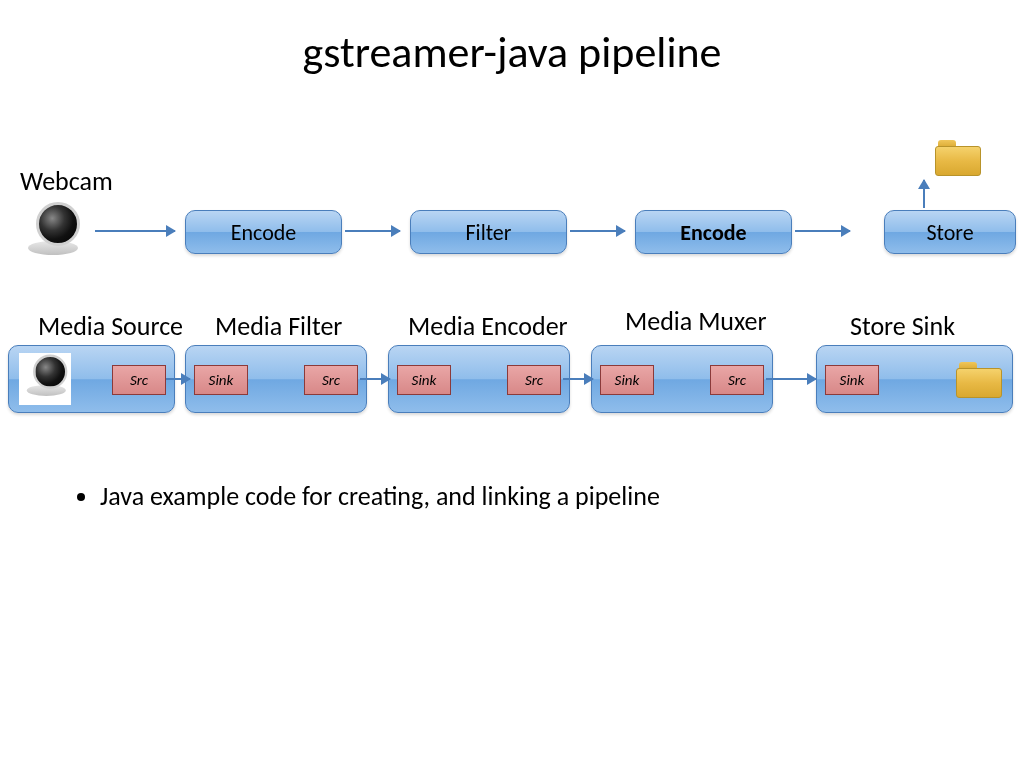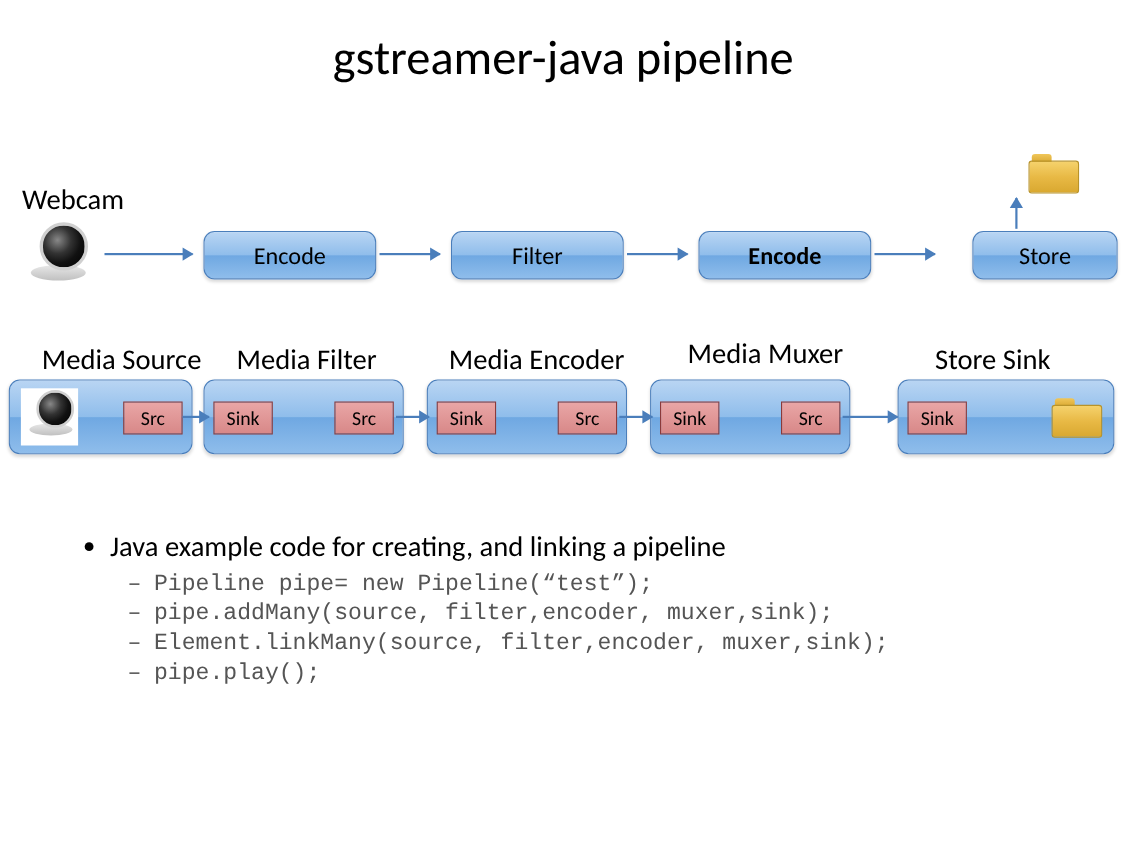--- a/index.html
+++ b/index.html
@@ -48,23 +48,24 @@
   }
   .pad {
     position: absolute;
     width: 52px;
     height: 28px;
     background: linear-gradient(to bottom, #e9a6a6 0%, #d88888 100%);
     border: 1px solid #8b3a3a;
     display: flex;
     align-items: center;
     justify-content: center;
-    font-size: 18px;
+    font-size: 15px;
     color: #000;
     top: 19px;
+    font-style: italic;
   }
   .pad.sink-pad { left: 8px; }
   .pad.src-pad { right: 8px; }
   .arrow {
     position: absolute;
     height: 2px;
     background: #4a7ebb;
   }
   .arrow::after {
     content: '';
@@ -135,20 +136,21 @@
     height: 28px;
     background: linear-gradient(to bottom, #f5d26c 0%, #e8b945 50%, #d9a830 100%);
     border-radius: 3px;
     border: 1px solid #b8932a;
   }
   .bullets {
     position: absolute;
     left: 70px;
     top: 480px;
     font-size: 26px;
+    text-align: center;
   }
   .bullets ul { margin: 0; padding-left: 30px; }
   .bullets li { margin-bottom: 4px; }
   .sub-bullets {
     list-style-type: none;
     padding-left: 40px !important;
     margin-top: 8px !important;
   }
   .sub-bullets li {
     font-family: "Courier New", monospace;
@@ -237,21 +239,15 @@
 
 <div class="arrow" style="left:166px; top:378px; width:24px;"></div>
 <div class="arrow" style="left:360px; top:378px; width:30px;"></div>
 <div class="arrow" style="left:563px; top:378px; width:30px;"></div>
 <div class="arrow" style="left:766px; top:378px; width:50px;"></div>
 
 <div class="bullets">
   <ul>
     <li>
       <span>Java example code for creating, and linking a pipeline</span>
-      <ul class="sub-bullets">
-        <li>Pipeline pipe= new Pipeline(“test”);</li>
-        <li>pipe.addMany(source, filter,encoder, muxer,sink);</li>
-        <li>Element.linkMany(source, filter,encoder, muxer,sink);</li>
-        <li>pipe.play();</li>
-      </ul>
     </li>
   </ul>
 </div>
 
 </body></html>

